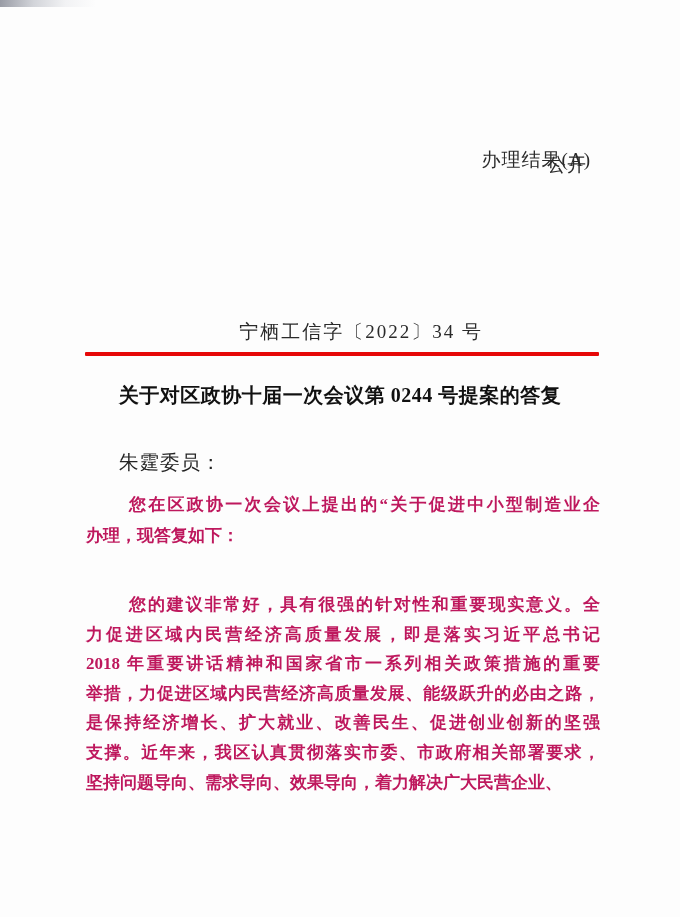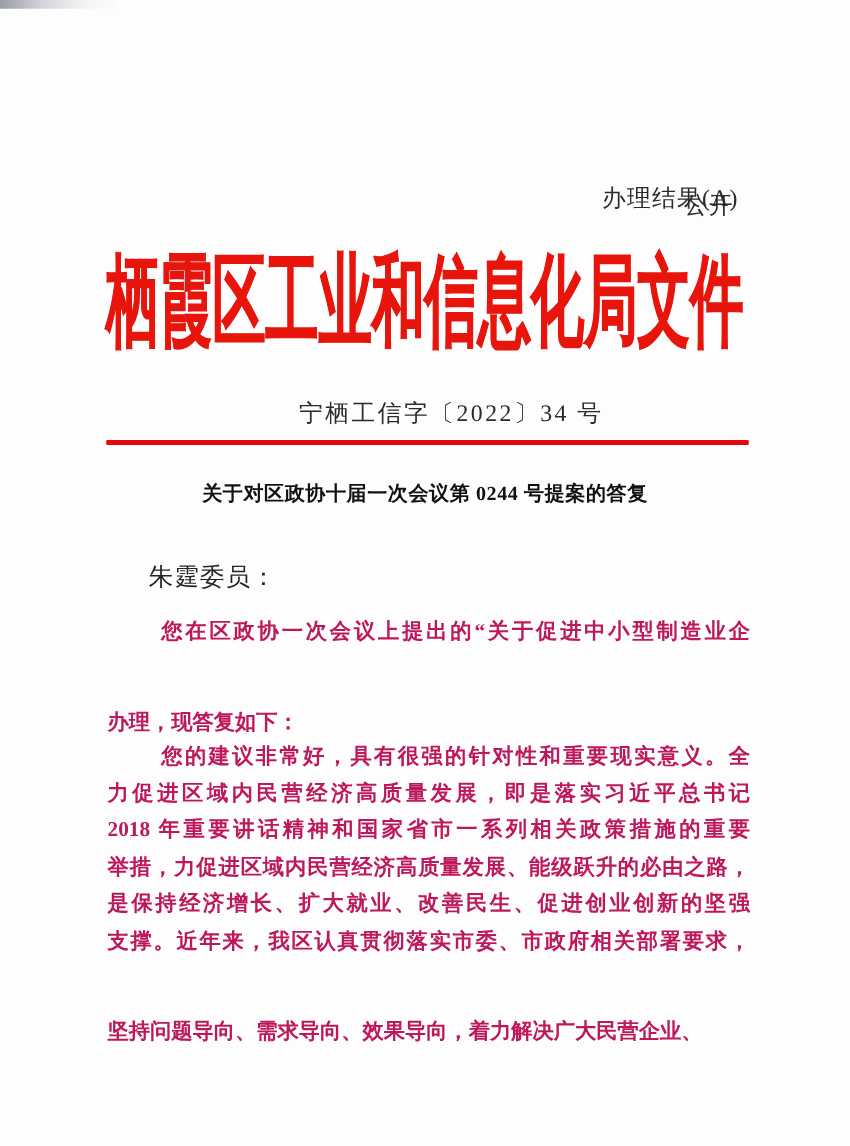--- a/index.html
+++ b/index.html
@@ -88,21 +88,21 @@
     width: 514px; height: 4px;
     border-radius: 1px;
   }
   
   .title {
     position: absolute;
     top: 382px; left: 0;
     width: 680px;
     margin: 0;
     text-align: center;
-    font-size: 16px;
+    font-size: 20px;
     line-height: 27px;
     font-weight: bold;
     letter-spacing: 0.5px;
     color: #111111;
     white-space: nowrap;
   }
   
   .salutation {
     position: absolute;
     top: 452px; left: 88px;
@@ -120,37 +120,34 @@
     color: #be185d;
     font-weight: bold;
   }
   .para1 { top: 489px; line-height: 31px; }
   .para2 { top: 590px; line-height: 29.6px; }
   .line {
     text-align: justify;
     text-align-last: justify;
   }
   .line.first { text-indent: 43px; }
-  .line.last  { text-align-last: left; margin-top: 42px; }
+  .line.last  { text-align-last: left; }
 </style>
 </head>
 <body>
 
 <div class="page">
 
   <div class="corner-artifact"></div>
 
   <div class="meta">
     <div class="meta-line1">办理结果(A)</div>
     <div class="meta-line2">公开</div>
   </div>
 
-  <div class="masthead">
-    <span class="masthead-inner" style="color: rgb(232, 21, 13);">栖霞区工业和信息化局文件</span>
-  </div>
 
   <div class="docnum">宁栖工信字〔2022〕34 号</div>
 
   <div class="redline" style="background: rgb(230, 8, 8);"></div>
 
   <h1 class="title">关于对区政协十届一次会议第 0244 号提案的答复</h1>
 
   <div class="salutation">朱霆委员：</div>
 
   <div class="para para1">

